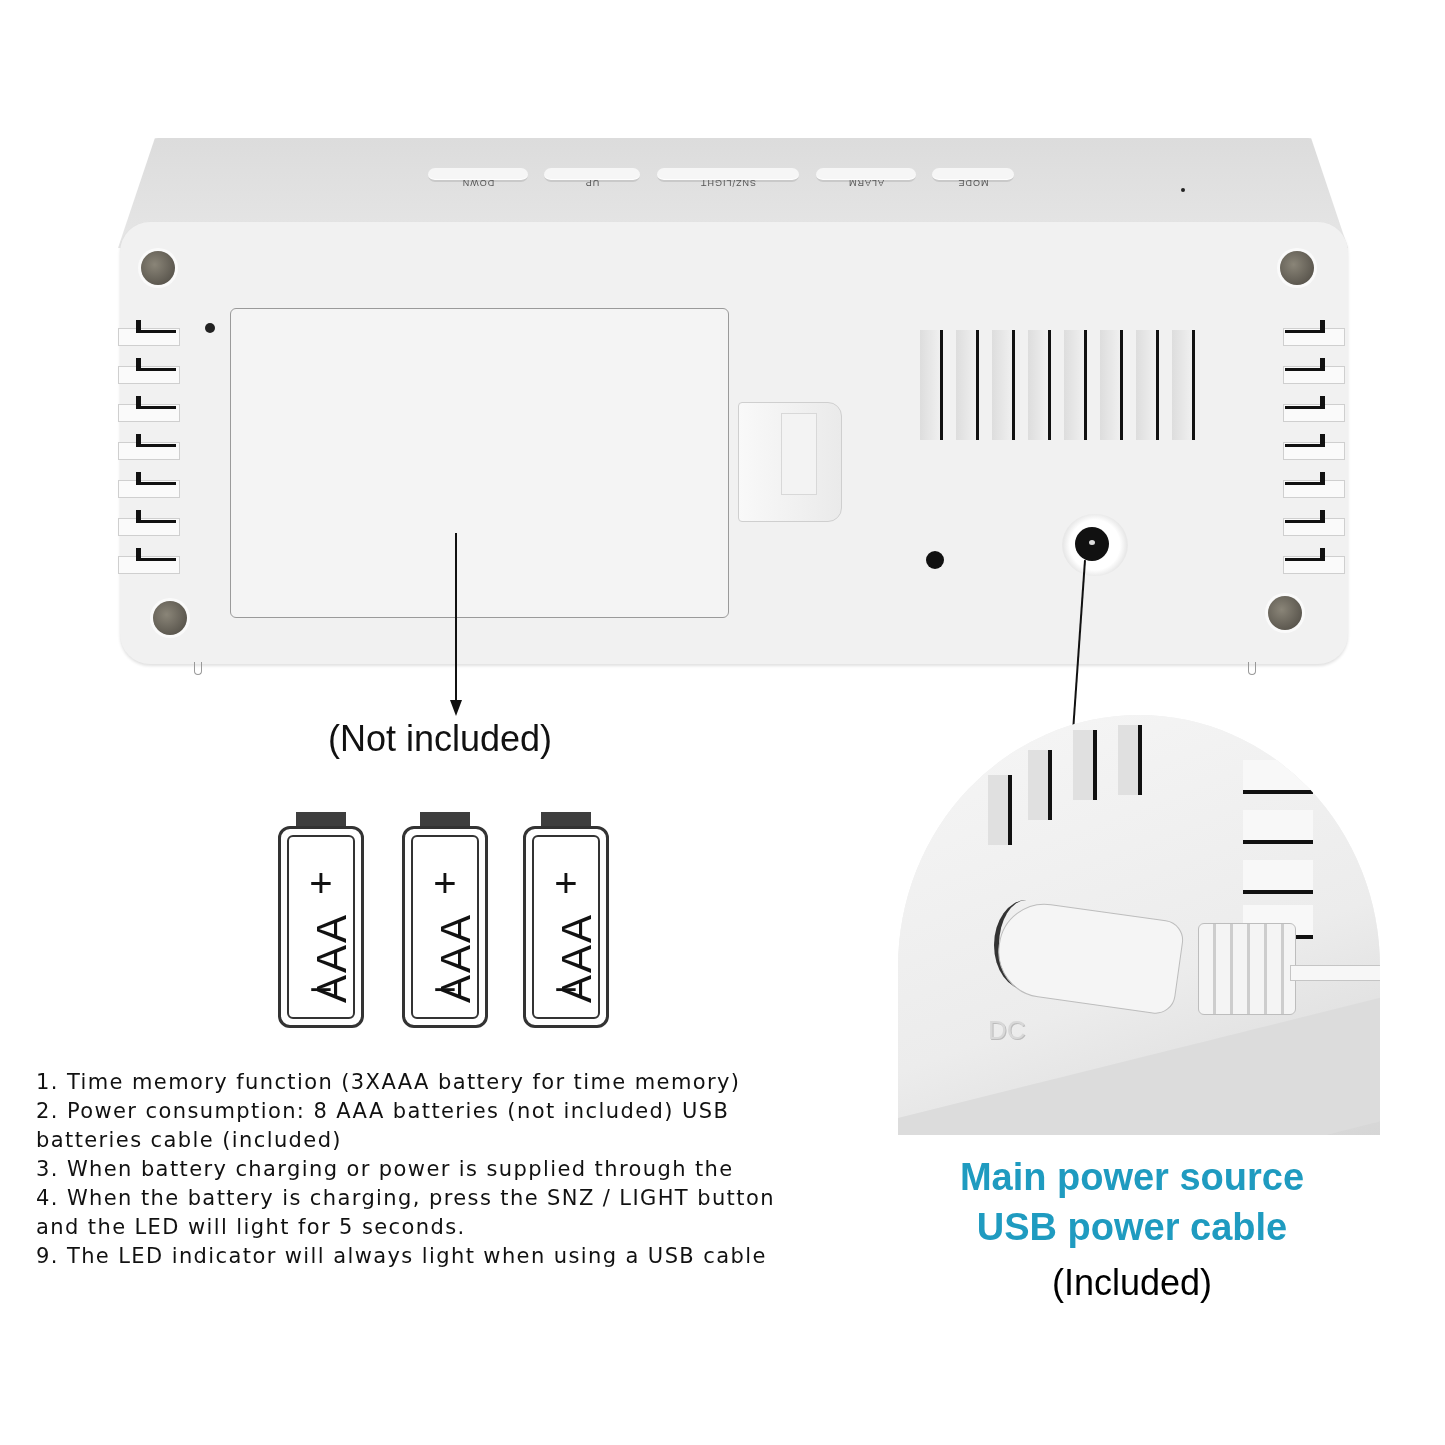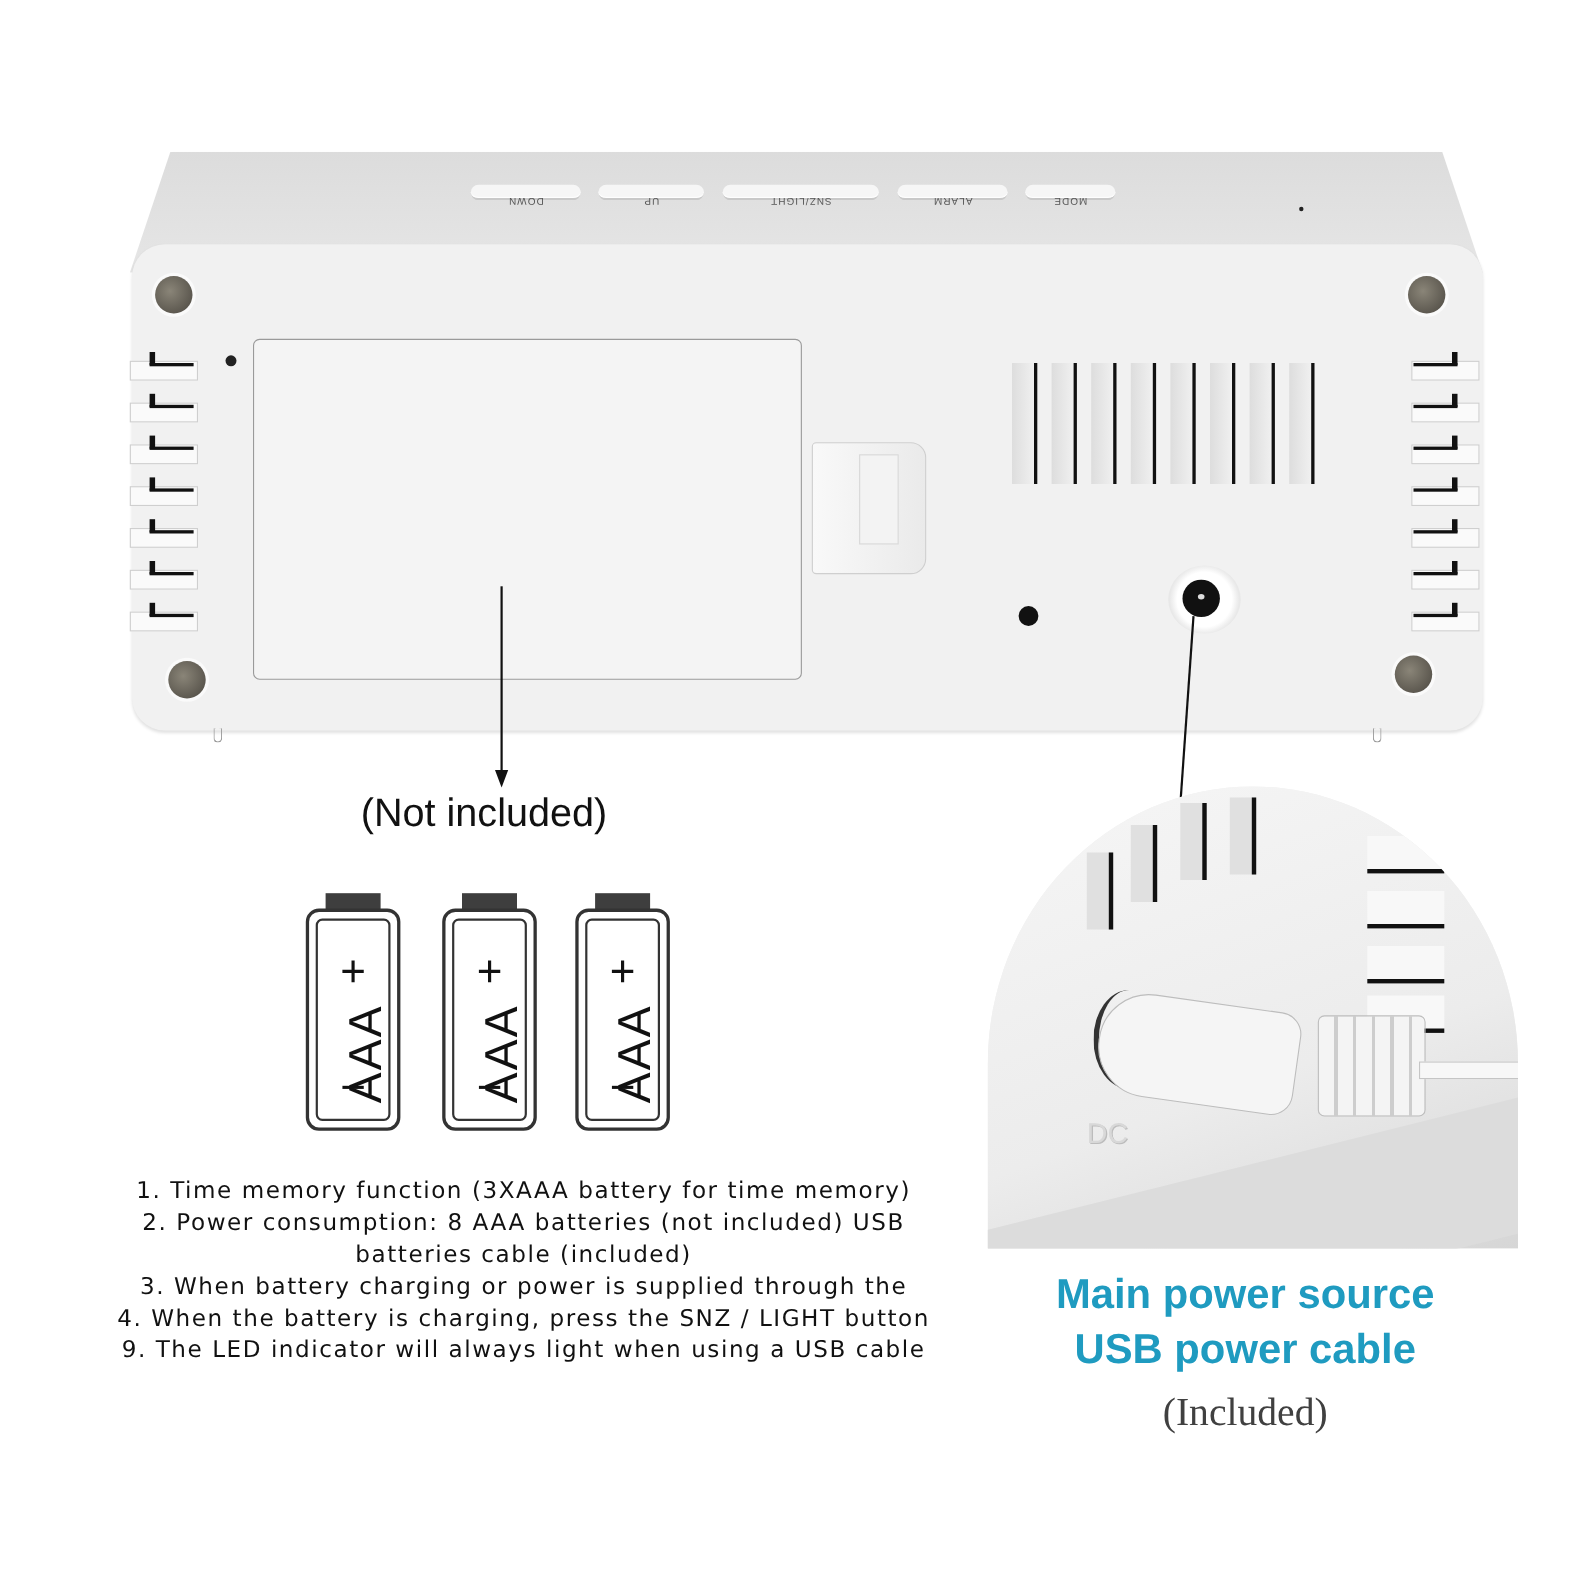--- a/index.html
+++ b/index.html
@@ -66,42 +66,42 @@
                    border-radius:12px; background:#fff; }
   .battery .inner { position:absolute; left:6px; top:6px; right:6px; bottom:6px; border:2px solid #333; border-radius:6px; }
   .battery .plus { position:absolute; top:26px; left:0; right:0; text-align:center; font-size:40px; line-height:40px; font-weight:300; }
   .battery .type { position:absolute; left:-24px; top:100px; width:134px; text-align:center;
                    font-size:42px; transform:rotate(-90deg); letter-spacing:2px; line-height:42px; }
   .battery .minus { position:absolute; bottom:8px; left:0; right:0; text-align:center; font-size:40px; line-height:40px; }
 
   
   .notes { position:absolute; left:36px; top:1068px; width:880px; font-family:"DejaVu Sans", sans-serif;
            font-size:21px; line-height:29px; letter-spacing:1.4px; color:#111; }
-  .notes div { white-space:nowrap;text-align:center; }
+  .notes div { white-space:nowrap; }
 
   
   .inset { position:absolute; left:898px; top:715px; width:482px; height:420px; overflow:hidden;
            border-radius:50% 50% 0 0 / 60% 60% 0 0; background:#f0f0f0; }
   .inset .case { position:absolute; left:0; top:0; width:100%; height:100%;
                  background:linear-gradient(160deg,#f6f6f6 0%,#ececec 60%,#d6d6d6 100%); }
   .inset .vent { position:absolute; top:20px; width:20px; height:70px; background:#e0e0e0; border-right:4px solid #111; }
   .inset .side-slot { position:absolute; left:345px; width:70px; height:30px; background:#f8f8f8; border-bottom:4px solid #111; }
   .inset .plug { position:absolute; left:100px; top:195px; width:180px; height:92px; border-radius:46px 20px 20px 46px;
                  background:#f5f5f5; border:1px solid #bdbdbd; transform:rotate(8deg); }
   .inset .plug-ring { position:absolute; left:96px; top:185px; width:60px; height:90px; border-radius:50%;
                       border-left:5px solid #333; }
   .inset .strain { position:absolute; left:300px; top:208px; width:96px; height:90px; background:repeating-linear-gradient(90deg,#f4f4f4 0 14px,#cdcdcd 14px 17px);
                    border:1px solid #bdbdbd; border-radius:6px; }
   .inset .cable { position:absolute; left:392px; top:250px; width:100px; height:14px; background:#f7f7f7; border:1px solid #c5c5c5; }
   .inset .base { position:absolute; left:-20px; top:340px; width:560px; height:120px; background:#dcdcdc; transform:rotate(-14deg); }
   .inset .dc-label { position:absolute; left:90px; top:300px; font-size:26px; color:#d8d8d8; text-shadow:1px 1px 0 #bcbcbc; }
 
   .power-title { position:absolute; left:918px; top:1152px; width:428px; text-align:center;
                  font-weight:bold; font-size:38px; line-height:50px; color:#1f9bc0; }
-  .power-sub { position:absolute; left:918px; top:1262px; width:428px; text-align:center; font-size:36px; color:#404040;font-family:Liberation Serif, serif; }
+  .power-sub { position:absolute; left:918px; top:1262px; width:428px; text-align:center; font-size:36px; color:#000000; }
 </style>
 </head>
 <body>
 
 <div class="clock-top"></div>
 
 <div id="top-buttons">
     <div class="top-button" style="left: 428px; width: 100px;"></div>
     <div class="top-button-label" style="left: 448px; width: 60px; text-align: center;">DOWN</div>
     <div class="top-button" style="left: 544px; width: 96px;"></div>
@@ -248,20 +248,21 @@
       </div>
     </div>
   </div>
 
 <div class="notes" id="notes">
     <div>1. Time memory function (3XAAA battery for time memory)</div>
     <div>2. Power consumption: 8 AAA batteries (not included) USB</div>
     <div>batteries cable (included)</div>
     <div>3. When battery charging or power is supplied through the</div>
     <div>4. When the battery is charging, press the SNZ / LIGHT button</div>
+    <div>and the LED will light for 5 seconds.</div>
     <div>9. The LED indicator will always light when using a USB cable</div>
   </div>
 
 <div class="inset">
   <div class="case"></div>
   <div class="vent" style="left:90px; top:60px;"></div>
   <div class="vent" style="left:130px; top:35px;"></div>
   <div class="vent" style="left:175px; top:15px;"></div>
   <div class="vent" style="left:220px; top:10px;"></div>
   <div class="side-slot" style="top:45px;"></div>

